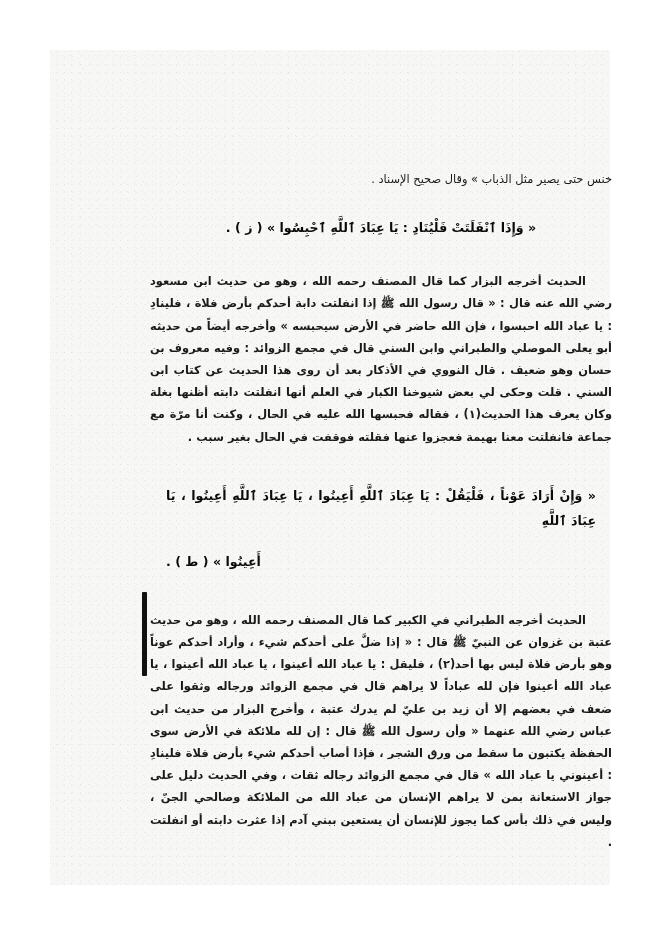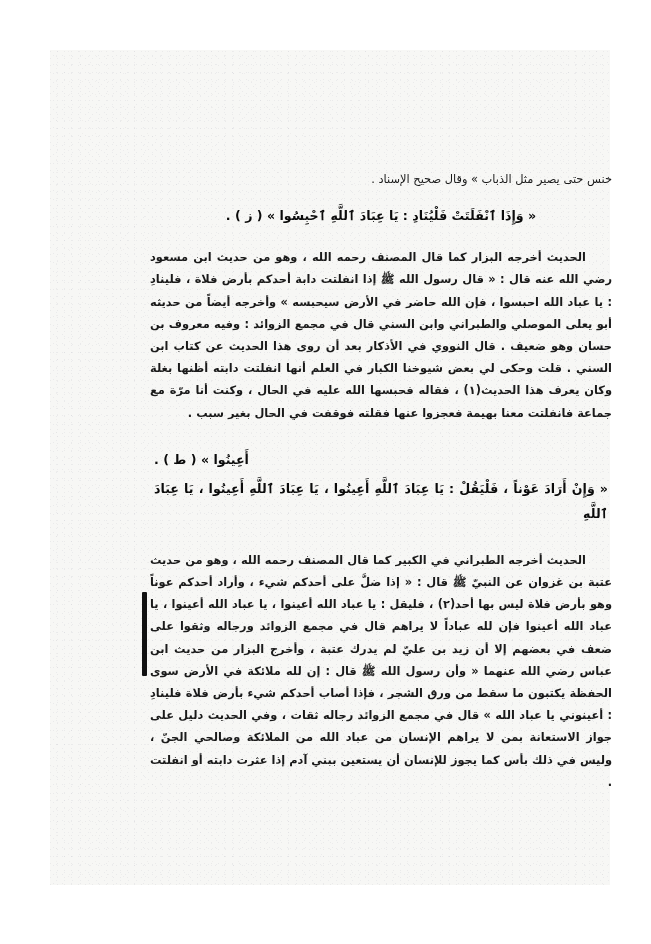--- a/index.html
+++ b/index.html
@@ -66,21 +66,21 @@
     text-indent: 0;
   }
 
   
   .hadith {
     font-family: "DejaVu Sans", "Liberation Sans", sans-serif;
     font-weight: bold;
     font-size: 12.6px;
     line-height: 25px;
     color: #0b0b0b;
-    margin: 4px;
+    margin: 16px;
     text-align: justify;
   }
   .hadith.center  { text-align: center; }
   .hadith.tail    { text-align: left; }
 
   .gap-sm { height: 9px; }
   .gap-md { height: 14px; }
   .gap-lg { height: 19px; }
 
   
@@ -147,22 +147,22 @@
     <div class="gap-sm"></div>
 
     <div class="hadith center">« وَإِذَا ٱنْفَلَتَتْ فَلْيُنَادِ : يَا عِبَادَ ٱللَّهِ ٱحْبِسُوا » ( ز ) .</div>
 
     <div class="gap-md"></div>
 
     <p class="body-par">الحديث أخرجه البزار كما قال المصنف رحمه الله ، وهو من حديث ابن مسعود رضي الله عنه قال : « قال رسول الله ﷺ إذا انفلتت دابة أحدكم بأرض فلاة ، فلينادِ : يا عباد الله احبسوا ، فإن الله حاضر في الأرض سيحبسه » وأخرجه أيضاً من حديثه أبو يعلى الموصلي والطبراني وابن السني قال في مجمع الزوائد : وفيه معروف بن حسان وهو ضعيف . قال النووي في الأذكار بعد أن روى هذا الحديث عن كتاب ابن السني . قلت وحكى لي بعض شيوخنا الكبار في العلم أنها انفلتت دابته أظنها بغلة وكان يعرف هذا الحديث(١) ، فقاله فحبسها الله عليه في الحال ، وكنت أنا مرّة مع جماعة فانفلتت معنا بهيمة فعجزوا عنها فقلته فوقفت في الحال بغير سبب .</p>
 
     <div class="gap-lg"></div>
 
+    <div class="hadith">« وَإِنْ أَرَادَ عَوْناً ، فَلْيَقُلْ : يَا عِبَادَ ٱللَّهِ أَعِينُوا ، يَا عِبَادَ ٱللَّهِ أَعِينُوا ، يَا عِبَادَ ٱللَّهِ</div>
     <div class="hadith tail">أَعِينُوا » ( ط ) .</div>
-    <div class="hadith">« وَإِنْ أَرَادَ عَوْناً ، فَلْيَقُلْ : يَا عِبَادَ ٱللَّهِ أَعِينُوا ، يَا عِبَادَ ٱللَّهِ أَعِينُوا ، يَا عِبَادَ ٱللَّهِ</div>
 
     <div class="gap-lg"></div>
 
     <p class="body-par">الحديث أخرجه الطبراني في الكبير كما قال المصنف رحمه الله ، وهو من حديث عتبة بن غزوان عن النبيّ ﷺ قال : « إذا ضلَّ على أحدكم شيء ، وأراد أحدكم عوناً وهو بأرض فلاة ليس بها أحد(٢) ، فليقل : يا عباد الله أعينوا ، يا عباد الله أعينوا ، يا عباد الله أعينوا فإن لله عباداً لا يراهم قال في مجمع الزوائد ورجاله وثقوا على ضعف في بعضهم إلا أن زيد بن عليّ لم يدرك عتبة ، وأخرج البزار من حديث ابن عباس رضي الله عنهما « وأن رسول الله ﷺ قال : إن لله ملائكة في الأرض سوى الحفظة يكتبون ما سقط من ورق الشجر ، فإذا أصاب أحدكم شيء بأرض فلاة فلينادِ : أعينوني يا عباد الله » قال في مجمع الزوائد رجاله ثقات ، وفي الحديث دليل على جواز الاستعانة بمن لا يراهم الإنسان من عباد الله من الملائكة وصالحي الجنّ ، وليس في ذلك بأس كما يجوز للإنسان أن يستعين ببني آدم إذا عثرت دابته أو انفلتت .</p>
 
     <div class="gap-lg"></div>
 
 
   </div>
 

